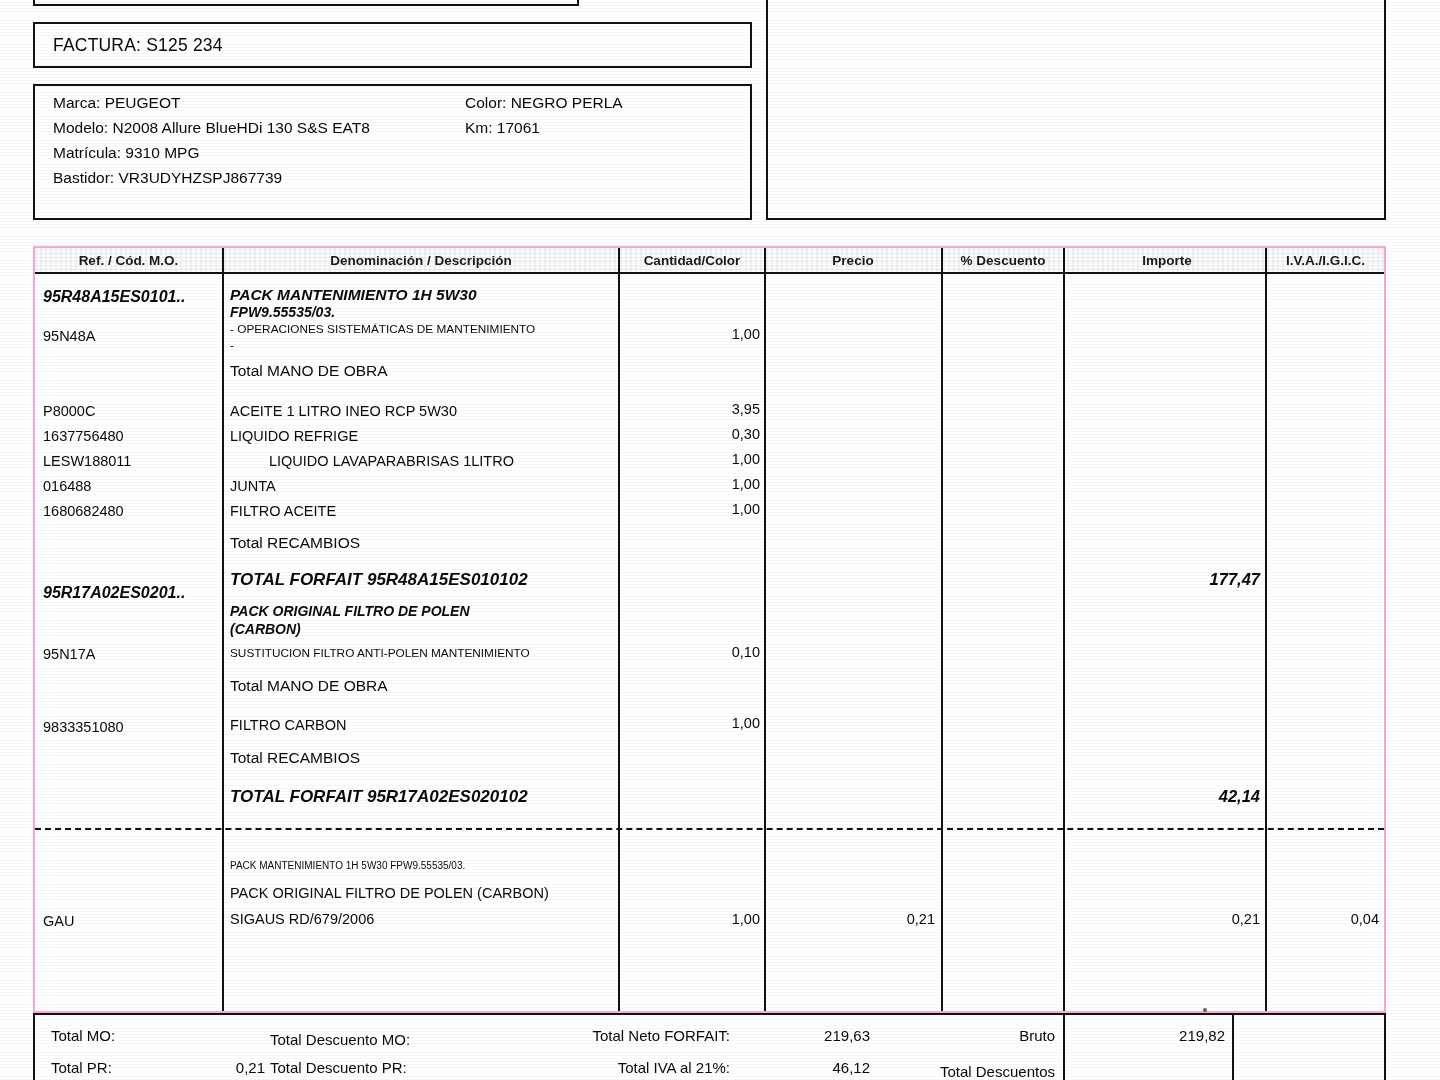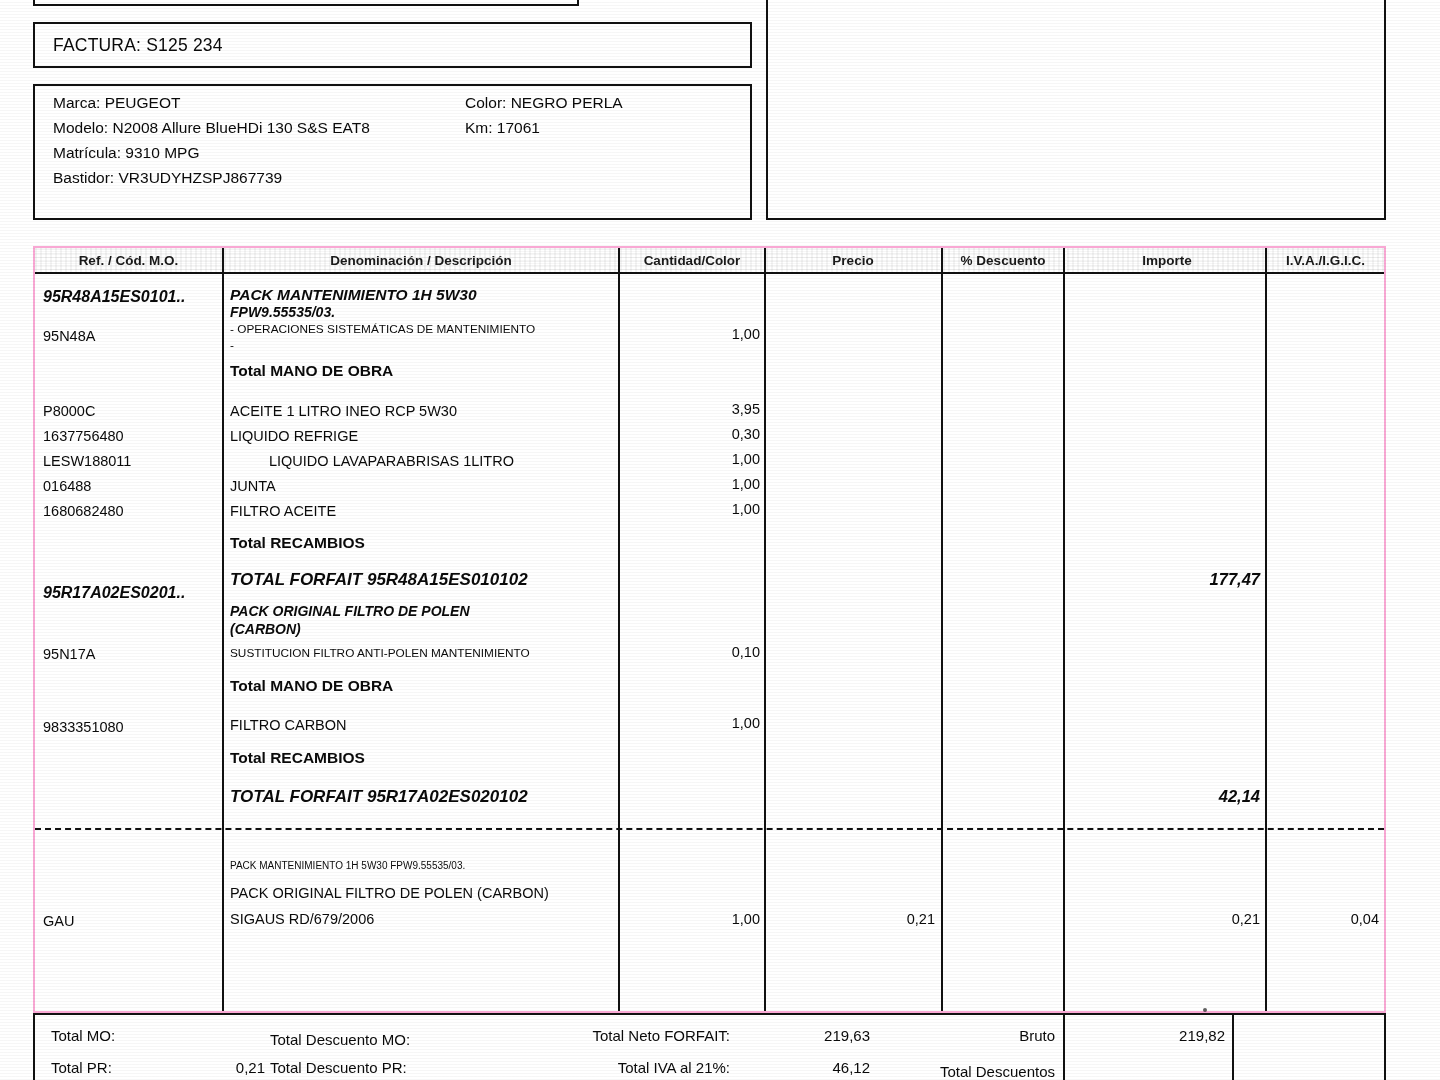--- a/index.html
+++ b/index.html
@@ -71,21 +71,21 @@
     overflow:hidden; white-space:nowrap;
   }
   
   .vline{ position:absolute; top:0; bottom:0; width:2px; background:#111; }
 
   
   .cell{
     position:absolute; font-size:14.5px; white-space:nowrap;
   }
   .num{ text-align:right; }
-  .b{ font-weight:700; }
+  .b{ font-weight:400; }
   .bi{ font-weight:700; font-style:italic; }
   .sm{ font-size:10px; }
   .xsm{ font-size:11.8px; }
 
   
   #dash-sep{
     position:absolute; left:0; right:0; top:580px; height:0;
     border-top:2px dashed #111;
   }
   

